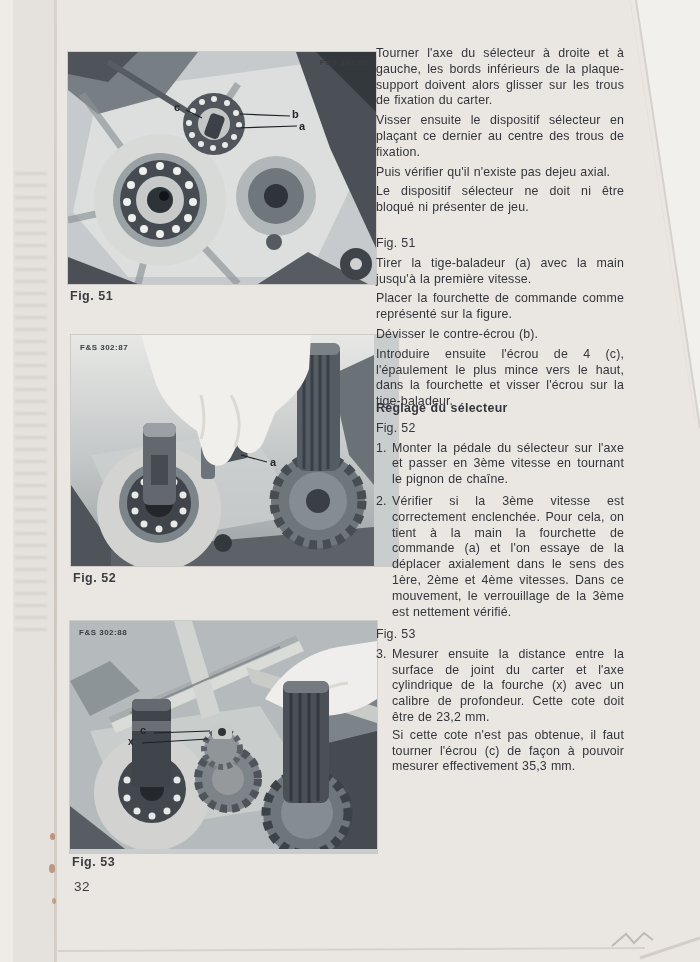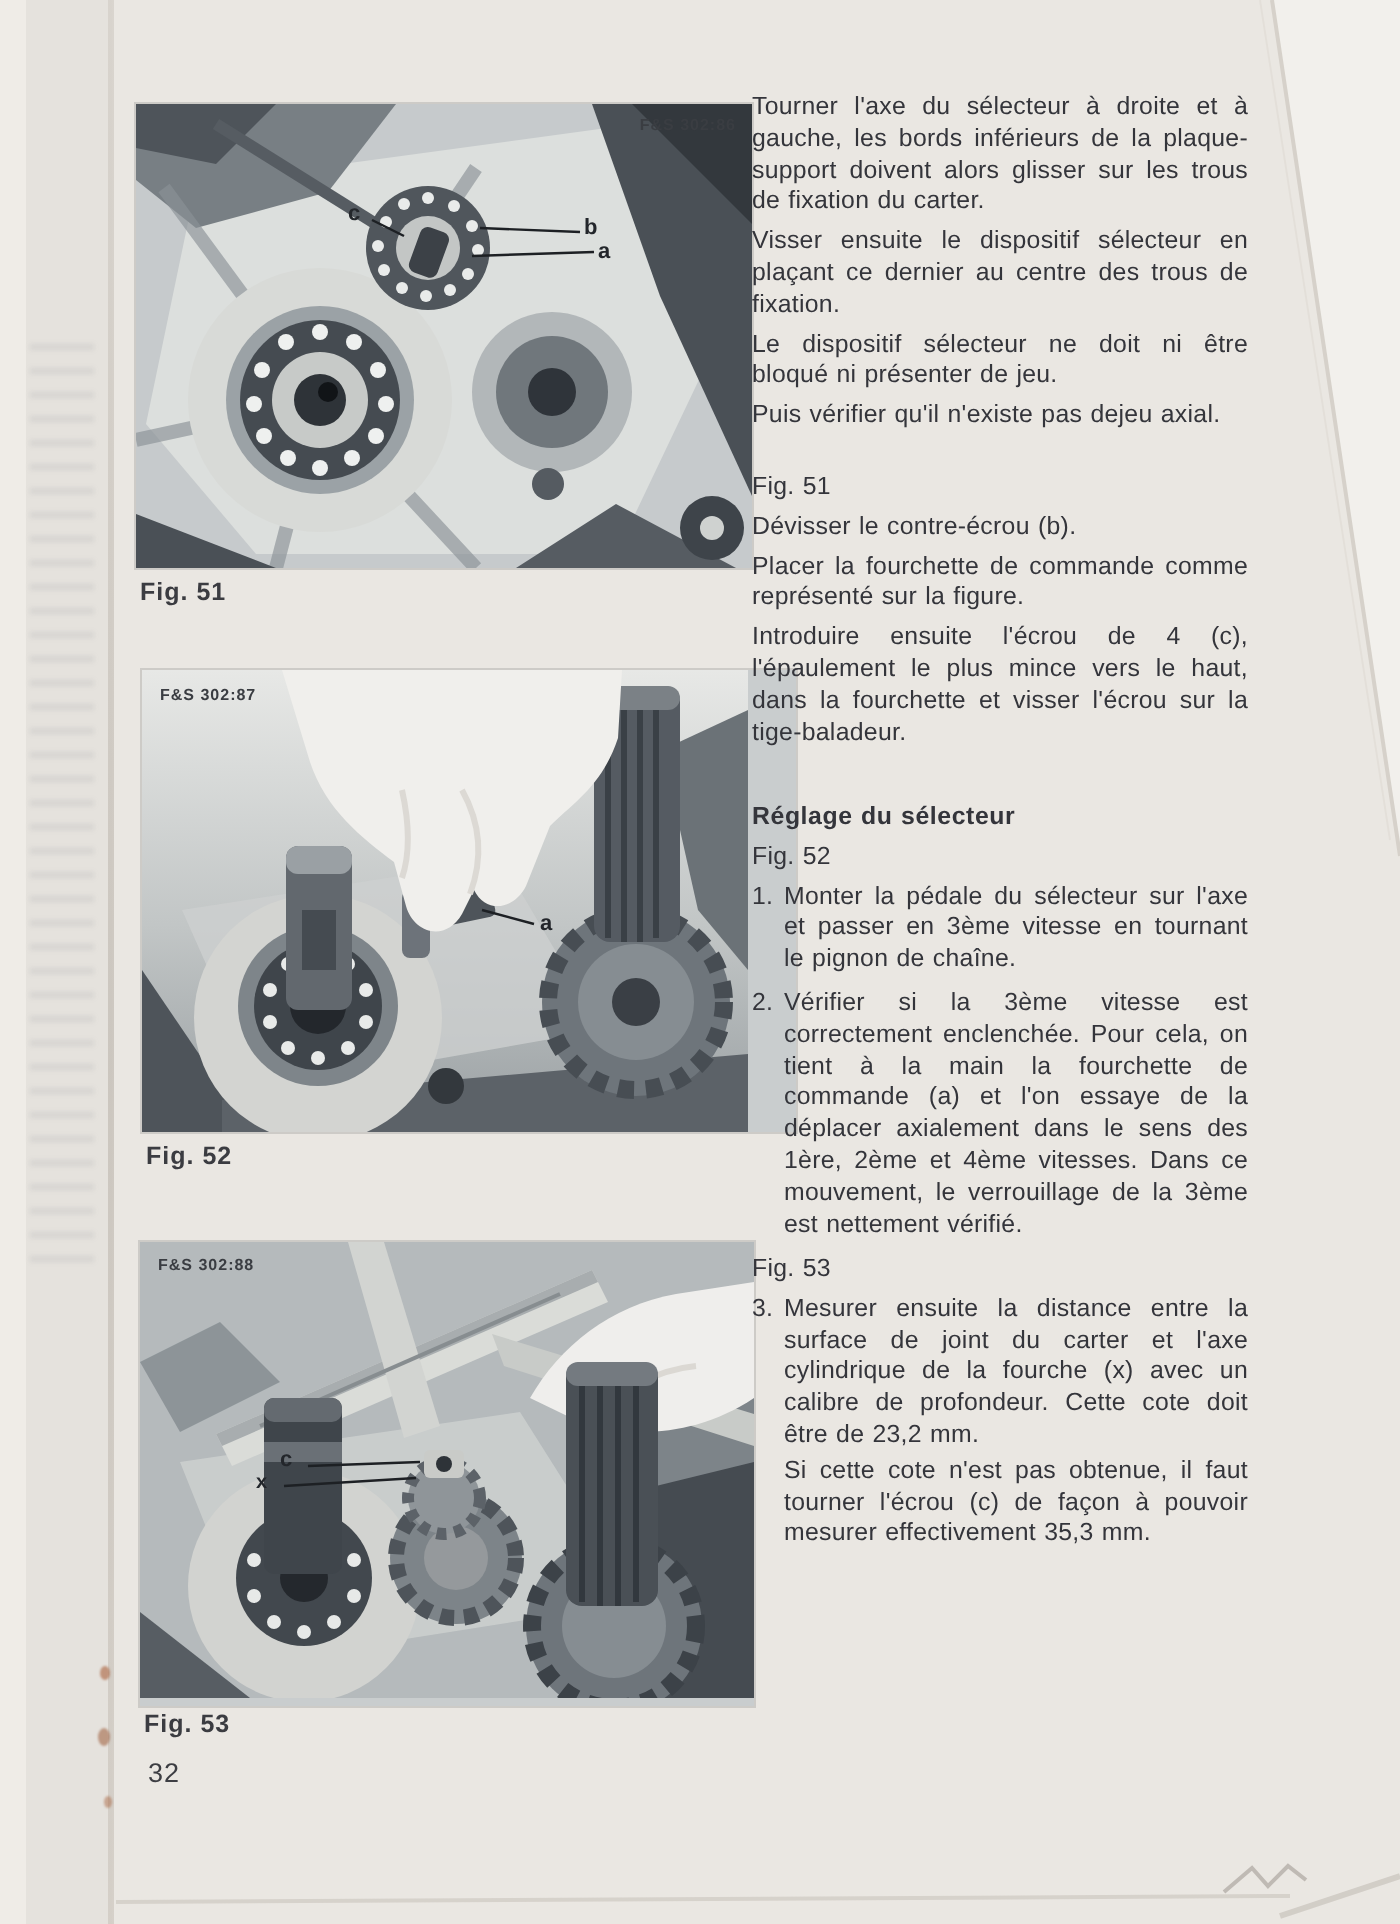--- a/index.html
+++ b/index.html
@@ -284,28 +284,29 @@
     <span class="ann" style="left:70px;top:104px;">c</span>
     <span class="ann" style="left:58px;top:116px;font-size:10px;">x</span>
   </div>
   <div class="caption cap3">Fig. 53</div>
 
   <div class="page-number">32</div>
 
   <div class="tblock b-intro">
     <p>Tourner l'axe du sélecteur à droite et à gauche, les bords inférieurs de la plaque-support doivent alors glisser sur les trous de fixation du carter.</p>
     <p>Visser ensuite le dispositif sélecteur en plaçant ce dernier au centre des trous de fixation.</p>
+    <p>Puis vérifier qu'il n'existe pas dejeu axial.</p>
     <p>Le dispositif sélecteur ne doit ni être bloqué ni présenter de jeu.</p>
-    <p>Puis vérifier qu'il n'existe pas dejeu axial.</p>
   </div>
 
   <div class="tblock b-fig51">
     <p class="fig-head">Fig. 51</p>
+    <p>Tirer la tige-baladeur (a) avec la main jusqu'à la première vitesse.</p>
+    <p>Placer la fourchette de commande comme représenté sur la figure.</p>
     <p>Dévisser le contre-écrou (b).</p>
-    <p>Placer la fourchette de commande comme représenté sur la figure.</p>
     <p>Introduire ensuite l'écrou de 4 (c), l'épaulement le plus mince vers le haut, dans la fourchette et visser l'écrou sur la tige-baladeur.</p>
   </div>
 
   <div class="tblock b-reglage">
     <p class="sec-head">Réglage du sélecteur</p>
     <p class="fig-head">Fig. 52</p>
     <div class="step">
       <span class="step-num">1.</span>
       <p class="step-body">Monter la pédale du sélecteur sur l'axe et passer en 3ème vitesse en tournant le pignon de chaîne.</p>
     </div>

